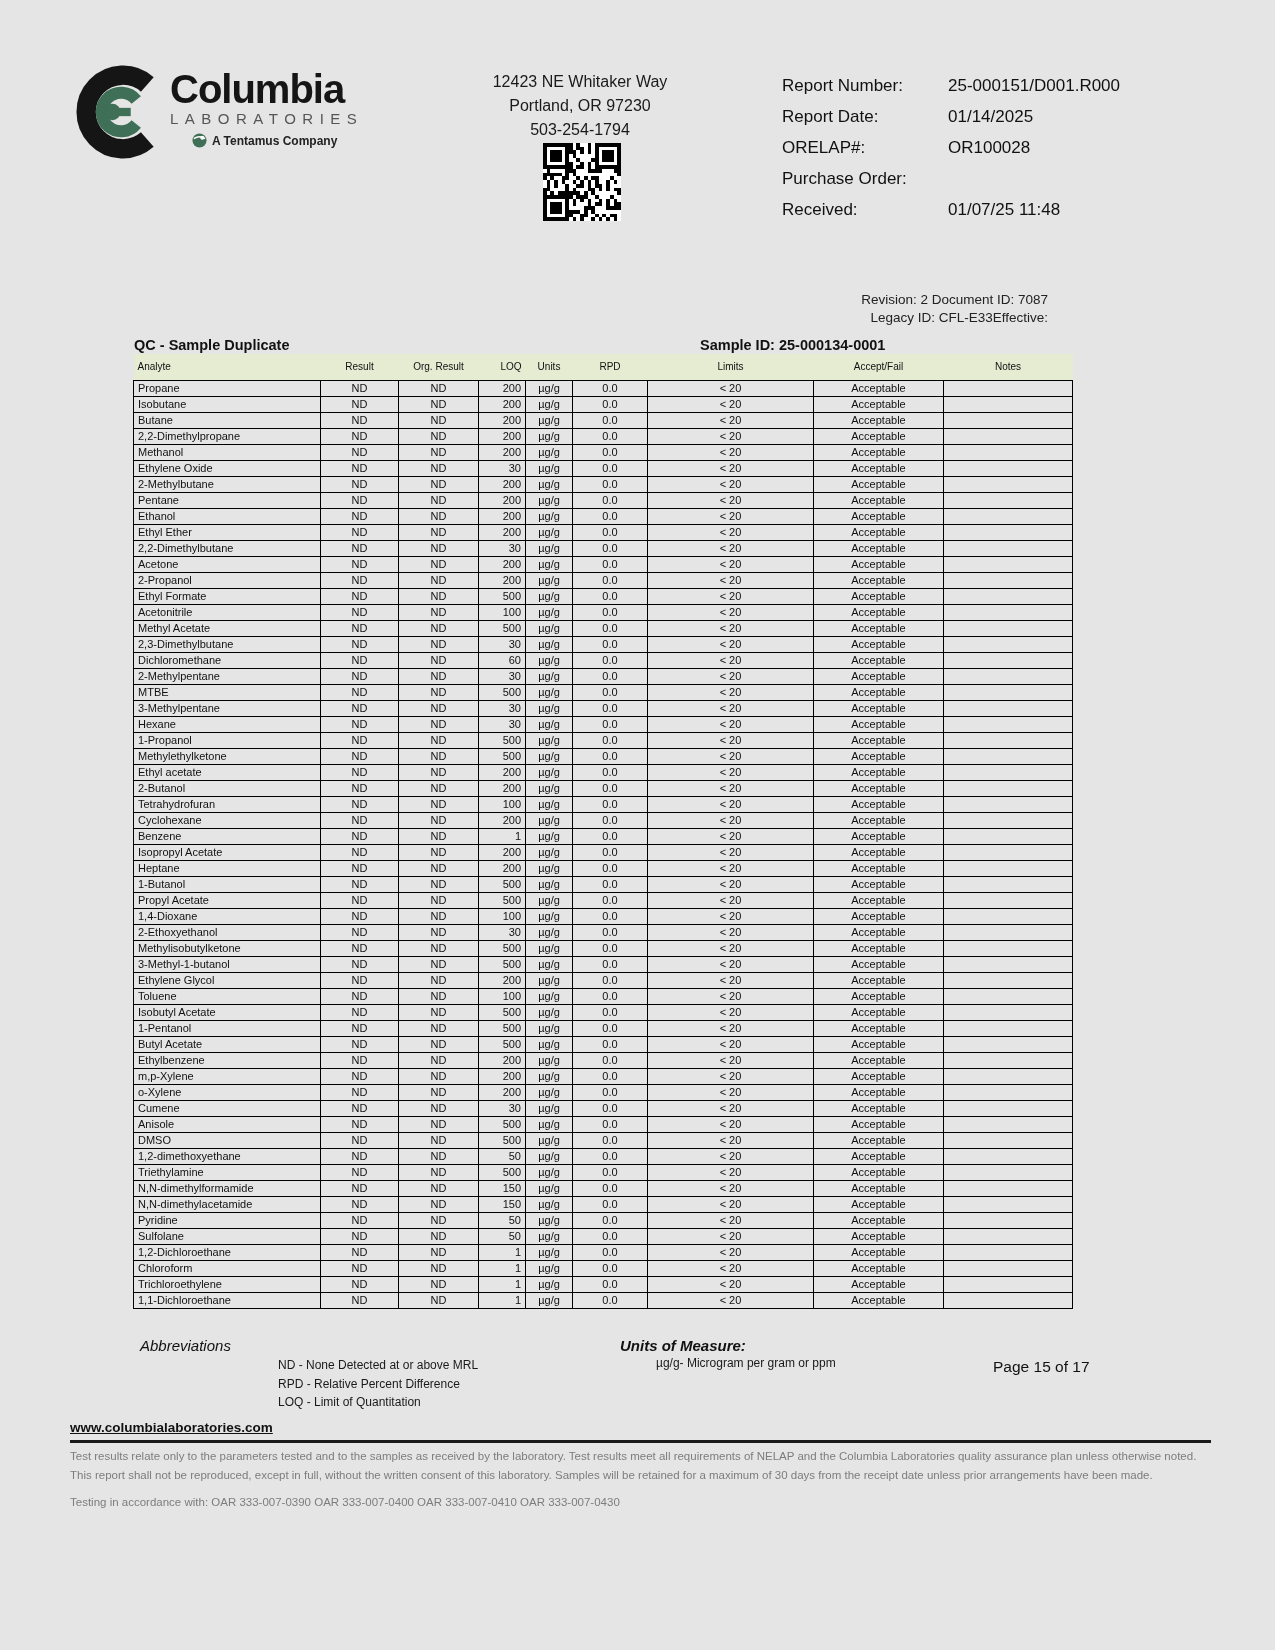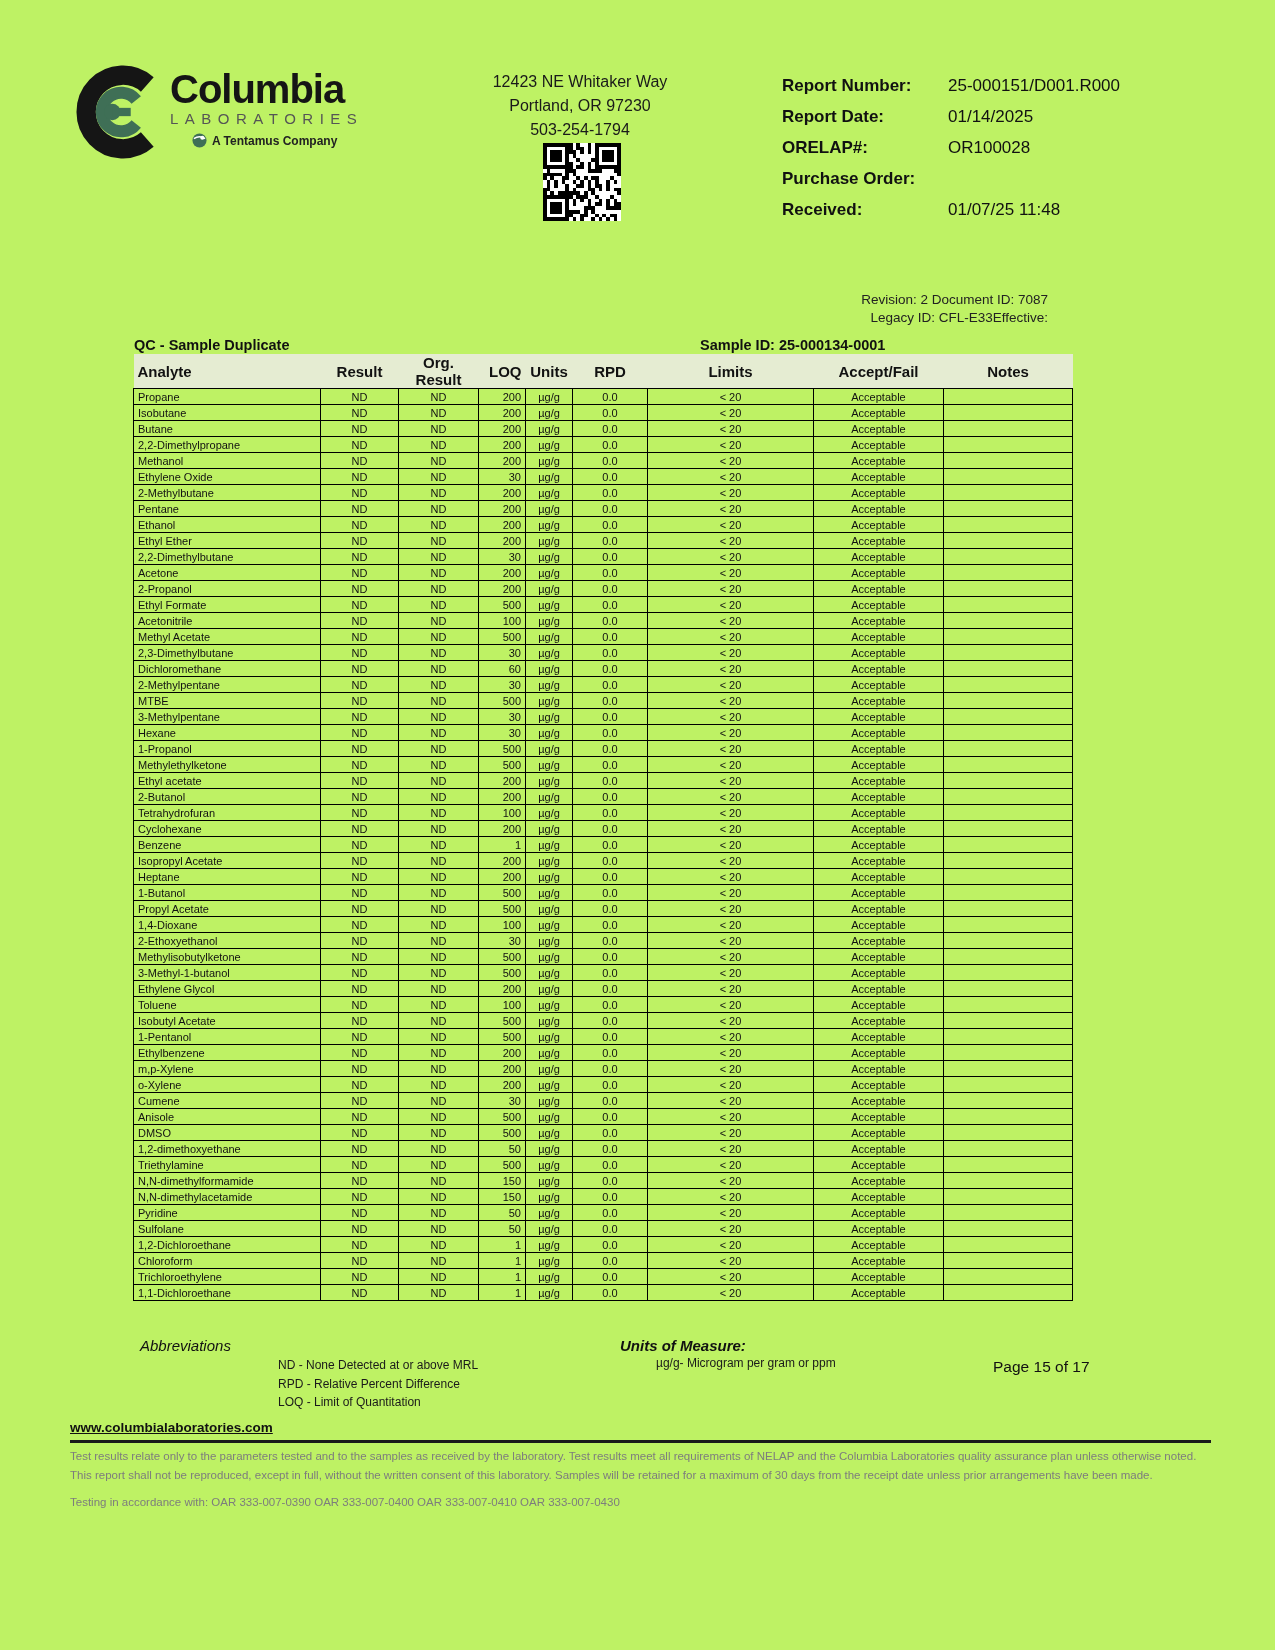--- a/index.html
+++ b/index.html
@@ -1,47 +1,47 @@
 <!DOCTYPE html>
 <html><head>
 <meta charset="utf-8">
 <style>
   * { margin:0; padding:0; box-sizing:border-box; }
   html,body { background:#ffffff; }
   body { font-family:"Liberation Sans", sans-serif; color:#111; }
-  .page { position:relative; width:1275px; height:1650px; background:#bef264; overflow:hidden; }
+  .page { position:relative; width:1275px; height:1650px; background:#e5e5e5; overflow:hidden; }
 
   
   .logo-block { position:absolute; left:70px; top:64px; display:flex; align-items:flex-start; }
   .logo-mark { width:92px; height:96px; }
   .logo-text { margin-left:8px; padding-top:6px; }
   .logo-brand { font-size:40px; font-weight:bold; letter-spacing:-1px; color:#151515; line-height:38px; }
   .logo-sub { font-size:15px; letter-spacing:6.5px; color:#555; margin-top:2px; }
   .logo-tagline { display:flex; align-items:center; gap:5px; margin-top:6px; margin-left:22px; }
   .logo-tagline span { font-size:12px; font-weight:bold; color:#222; }
 
   .address-block { position:absolute; left:420px; top:70px; width:320px; text-align:center;
                    font-size:16px; line-height:24px; color:#1a1a1a; }
   .qr { position:absolute; left:543px; top:143px; width:78px; height:78px; }
 
   .report-info { position:absolute; left:782px; top:70px; width:420px; }
   .report-info .row { display:flex; height:31px; align-items:center; }
-  .report-info .lbl { width:166px; font-weight:bold; font-size:17px; }
+  .report-info .lbl { width:166px; font-weight:normal; font-size:17px; }
   .report-info .val { font-size:17px; }
 
   
   .revision-block { position:absolute; left:600px; top:291px; width:448px; text-align:right;
                     font-size:13.5px; line-height:18px; color:#222; }
   .qc-title { position:absolute; left:134px; top:337px; font-size:14.5px; font-weight:bold; }
   .sample-id { position:absolute; left:700px; top:337px; font-size:14.5px; font-weight:bold; }
 
   
   .analyte-table { position:absolute; left:133px; top:354px; border-collapse:collapse; table-layout:fixed;
                    width:939px; font-size:11px; }
-  .analyte-table th { background:#e5ecd2; font-weight:bold; font-size:15px; height:26px;
+  .analyte-table th { background:#e5ecd2; font-weight:normal; font-size:10px; height:26px;
                       padding:0 4px; border:none; }
   .analyte-table th.al { text-align:left; }
   .analyte-table th.ar { text-align:right; }
   .analyte-table td { border:1px solid #000; height:16px; padding:0 4px; white-space:nowrap;
                       overflow:hidden; }
   .analyte-table tbody { border:1.5px solid #000; }
   .td-analyte { text-align:left; }
   .td-c { text-align:center; }
   .td-r { text-align:right; }
 
@@ -737,20 +737,31 @@
       <td class="td-c">ND</td>
       <td class="td-c">ND</td>
       <td class="td-r">500</td>
       <td class="td-c">µg/g</td>
       <td class="td-c">0.0</td>
       <td class="td-c">&lt; 20</td>
       <td class="td-c">Acceptable</td>
       <td class="td-c"></td>
     </tr>
         <tr>
+      <td class="td-analyte">Butyl Acetate</td>
+      <td class="td-c">ND</td>
+      <td class="td-c">ND</td>
+      <td class="td-r">500</td>
+      <td class="td-c">µg/g</td>
+      <td class="td-c">0.0</td>
+      <td class="td-c">&lt; 20</td>
+      <td class="td-c">Acceptable</td>
+      <td class="td-c"></td>
+    </tr>
+        <tr>
       <td class="td-analyte">Ethylbenzene</td>
       <td class="td-c">ND</td>
       <td class="td-c">ND</td>
       <td class="td-r">200</td>
       <td class="td-c">µg/g</td>
       <td class="td-c">0.0</td>
       <td class="td-c">&lt; 20</td>
       <td class="td-c">Acceptable</td>
       <td class="td-c"></td>
     </tr>

